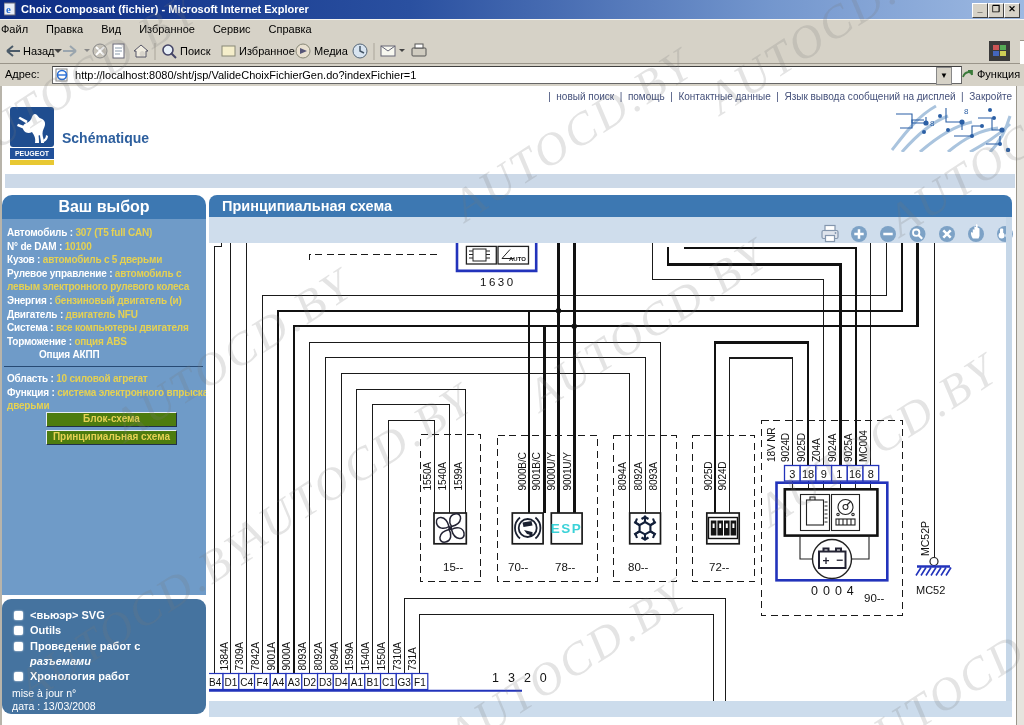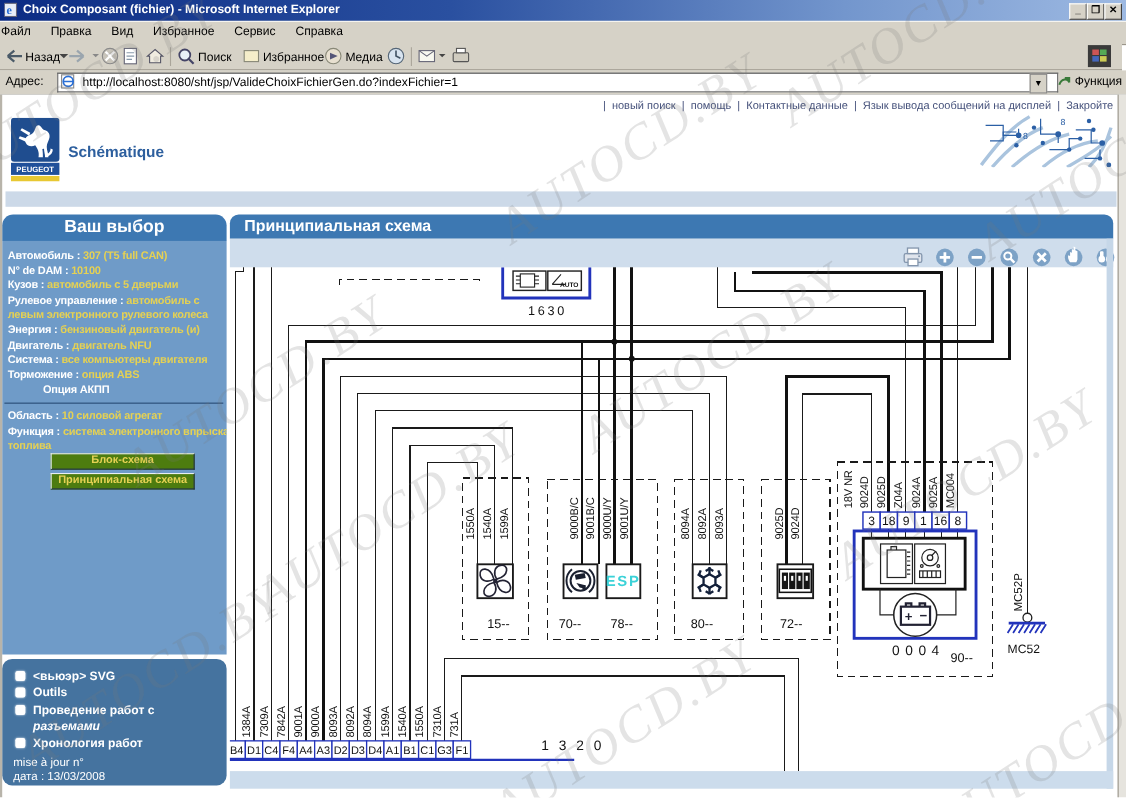--- a/index.html
+++ b/index.html
@@ -195,21 +195,21 @@
       Энергия : <span class="val">бензиновый двигатель (и)</span><br>
       Двигатель : <span class="val">двигатель NFU</span><br>
       Система : <span class="val">все компьютеры двигателя</span><br>
       Торможение : <span class="val">опция ABS</span><br>
       <span style="margin-left:32px;">Опция АКПП</span>
     </div>
     <div style="position:absolute;left:2px;top:147px;width:199px;border-top:1px solid #274a74;"></div>
     <div class="rows" style="position:absolute;left:0;top:150px;padding-top:3px;">
       Область : <span class="val">10 силовой агрегат</span><br>
       <span style="white-space:nowrap;">Функция : <span class="val">система электронного впрыска</span></span><br>
-      <span class="val">топлива</span>
+      <span class="val">дверьми</span>
     </div>
     <div class="btn" style="top:193px;">Блок-схема</div>
     <div class="btn" style="top:211px;">Принципиальная схема</div>
   </div>
   <div class="lp-f">
     <div style="padding:9px 0 0 12px;line-height:15.3px;">
       <span class="bullet"></span>&lt;вьюэр&gt; SVG<br>
       <span class="bullet"></span>Outils<br>
       <span class="bullet"></span>Проведение работ с<br>
       <span style="margin-left:16px;font-style:italic;">разъемами</span><br>

